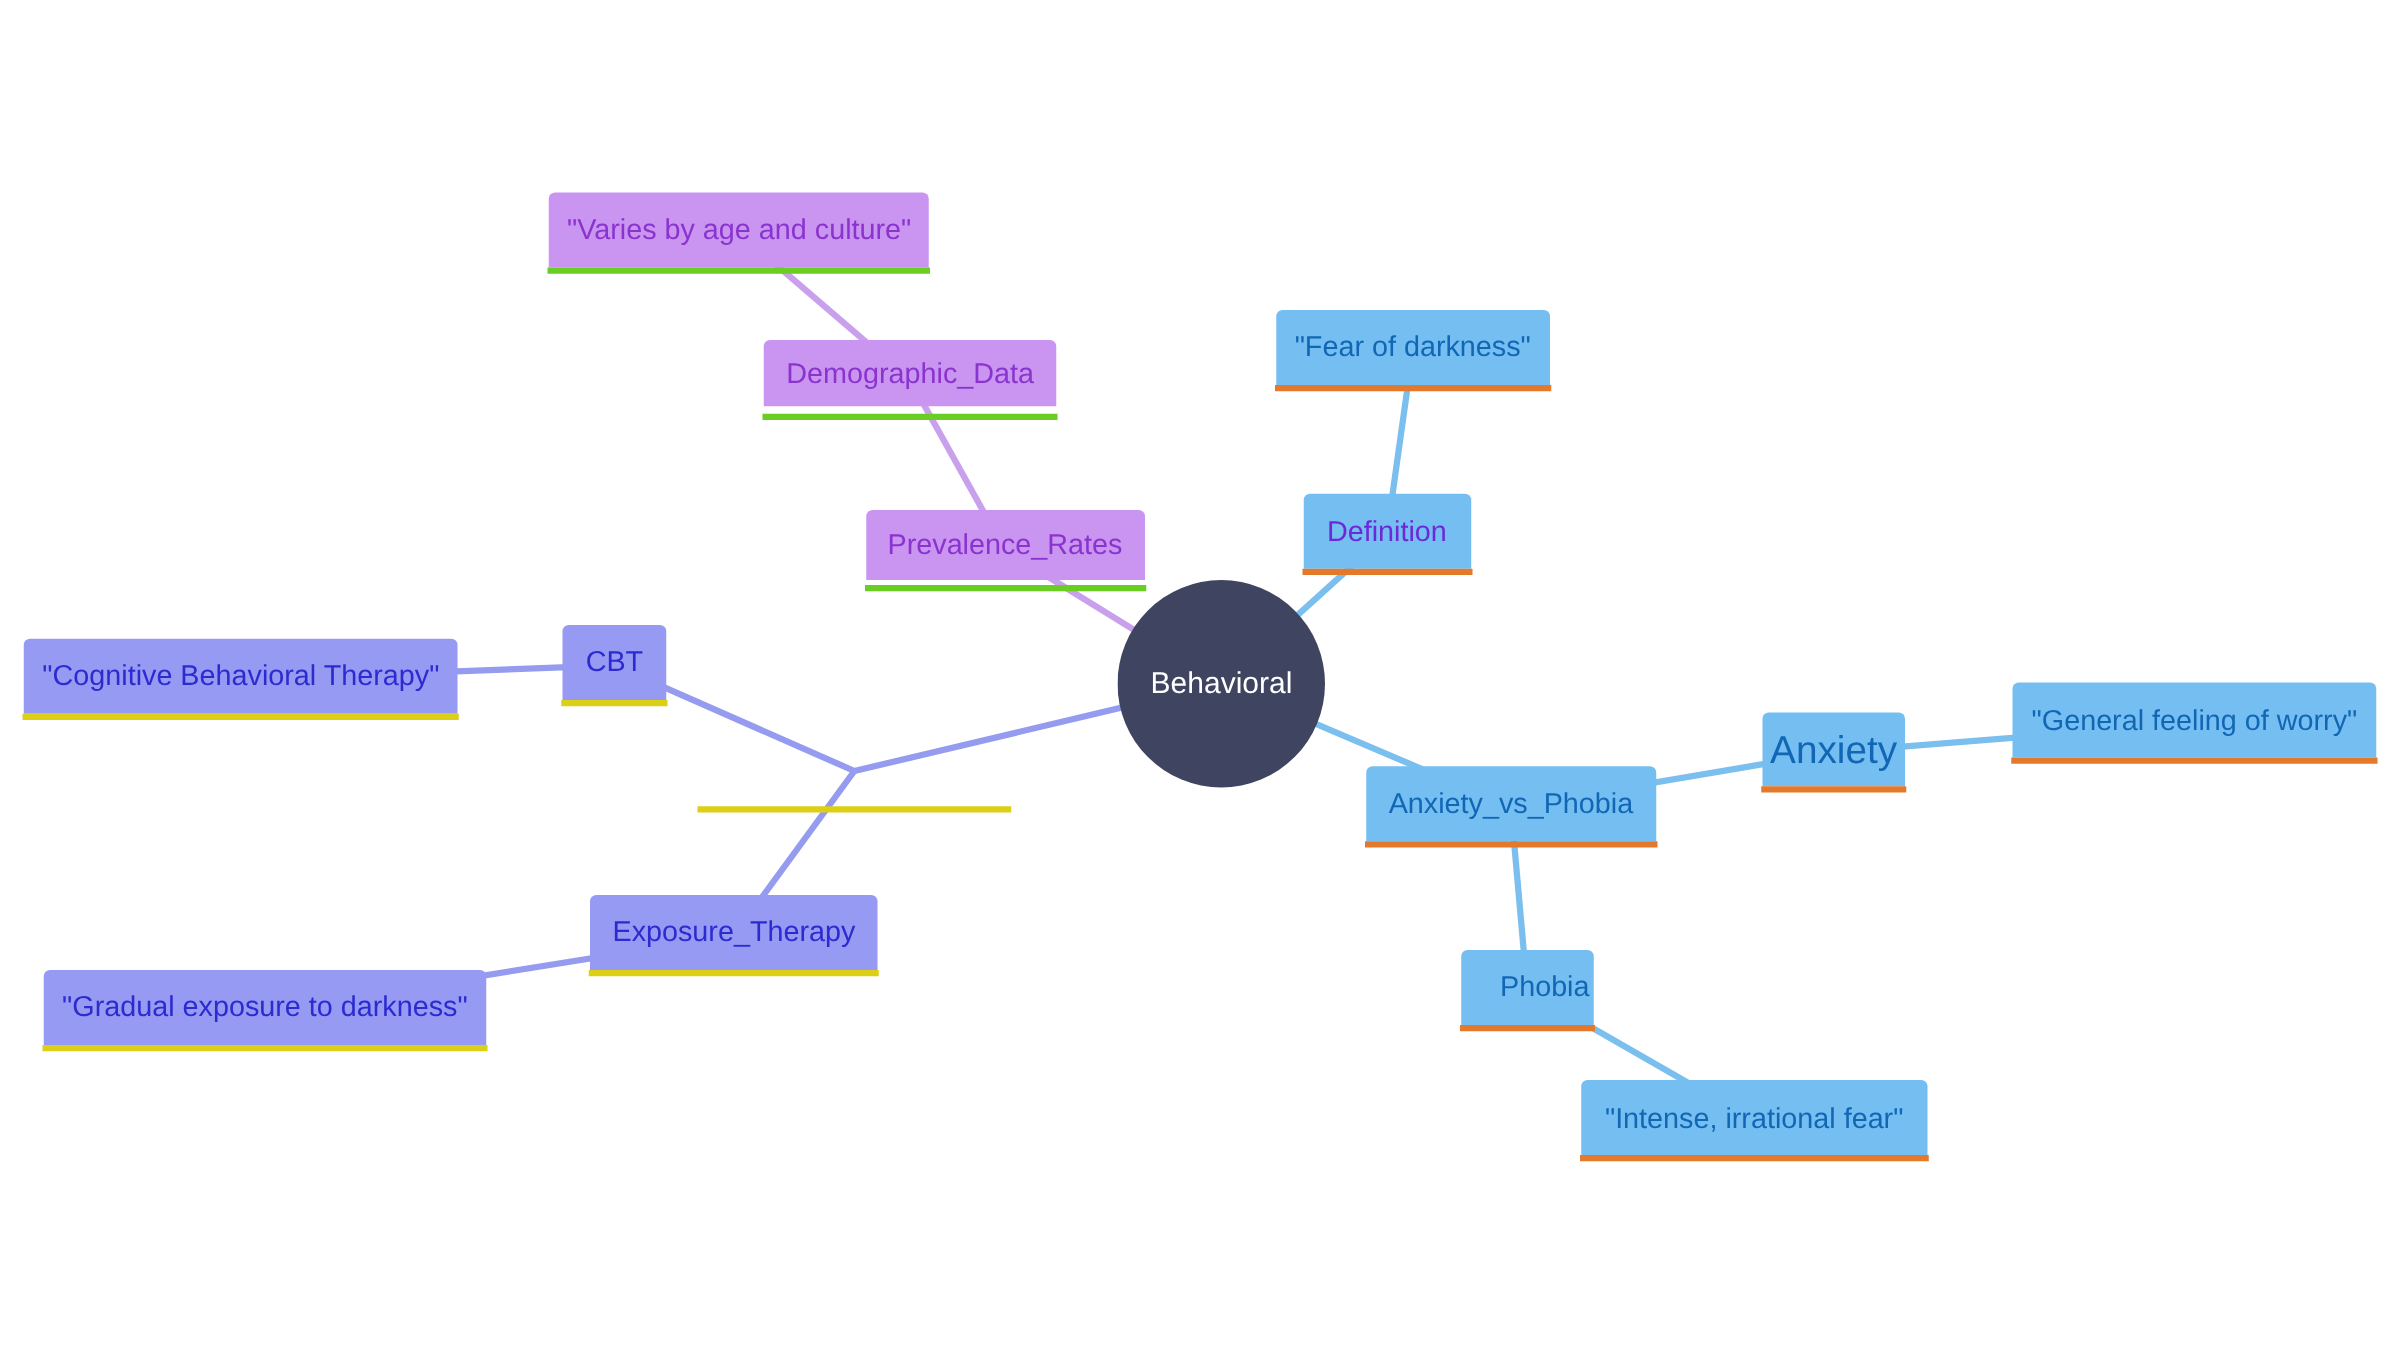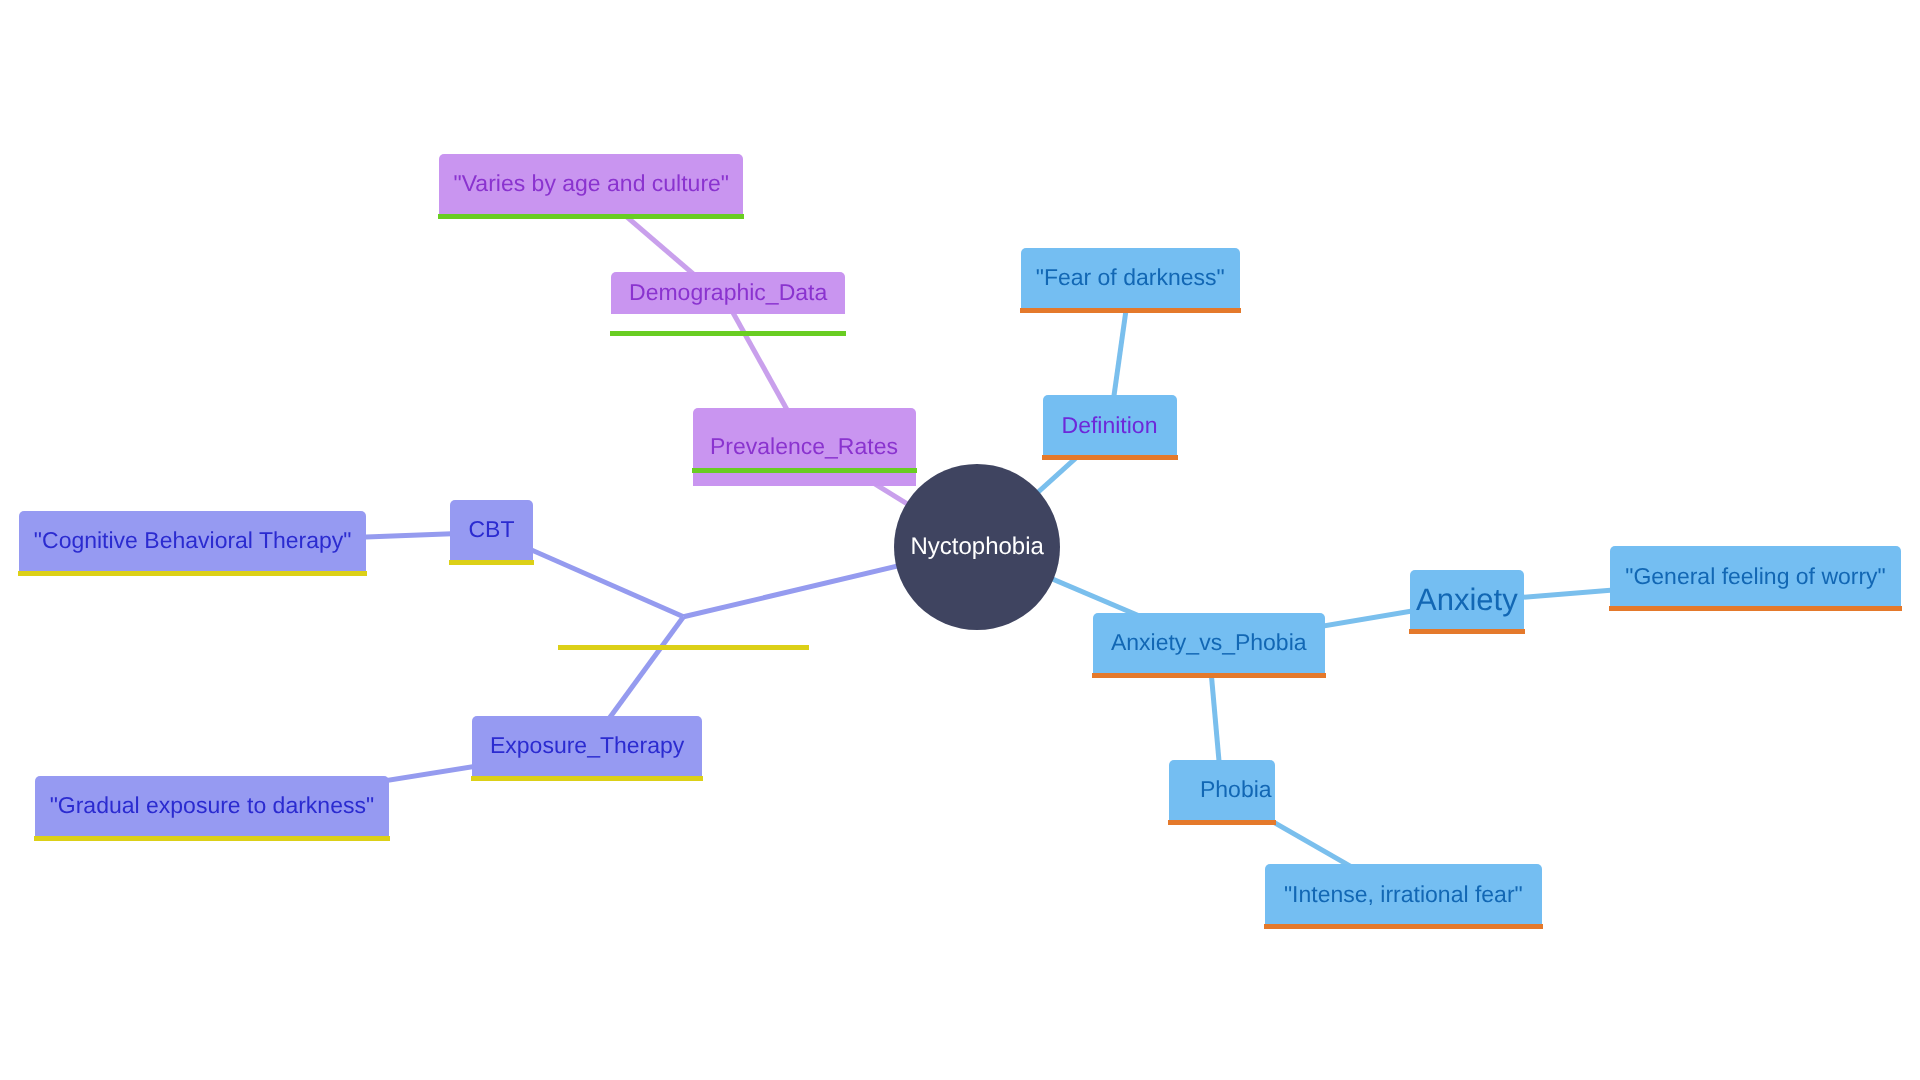--- a/index.html
+++ b/index.html
@@ -49,24 +49,24 @@
   <div class="accent" style="left: 470.9px; top: 775.7px; width: 232.5px; height: 5px; background: rgb(220, 208, 23);"></div>
   <div class="accent" style="left: 33.8px; top: 835.9px; width: 356.2px; height: 5px; background: rgb(220, 208, 23);"></div>
   <div class="accent" style="left: 1091.5px; top: 672.7px; width: 234.5px; height: 5px; background: rgb(228, 121, 43);"></div>
   <div class="accent" style="left: 1408.7px; top: 628.7px; width: 116.4px; height: 5px; background: rgb(228, 121, 43);"></div>
   <div class="accent" style="left: 1608.7px; top: 605.9px; width: 293.7px; height: 5px; background: rgb(228, 121, 43);"></div>
   <div class="accent" style="left: 1167.8px; top: 819.7px; width: 108px; height: 5px; background: rgb(228, 121, 43);"></div>
   <div class="accent" style="left: 1263.8px; top: 924px; width: 279.1px; height: 5px; background: rgb(228, 121, 43);"></div>
   <div class="node" style="left: 439.4px; top: 153.7px; width: 303.8px; height: 60.2px; background: rgb(201, 149, 240);">
       <span class="lbl" style="color: rgb(138, 51, 207); font-size: 23px;">"Varies by age and culture"</span>
     </div>
-  <div class="node" style="left: 610.8px; top: 271.8px; width: 234.7px; height: 42px; background: rgb(201, 149, 240);">
+  <div class="node" style="left: 610.8px; top: 271.8px; width: 234.7px; height: 53px; background: rgb(201, 149, 240);">
       <span class="lbl" style="color: rgb(138, 51, 207); font-size: 23px;">Demographic_Data</span>
     </div>
-  <div class="node" style="left: 692.5px; top: 407.8px; width: 223px; height: 78px; background: rgb(201, 149, 240);">
+  <div class="node" style="left: 692.5px; top: 407.8px; width: 223px; height: 56px; background: rgb(201, 149, 240);">
       <span class="lbl" style="color: rgb(138, 51, 207); font-size: 23px;">Prevalence_Rates</span>
     </div>
   <div class="node" style="left: 1020.7px; top: 247.9px; width: 219px; height: 59.9px; background: rgb(116, 190, 242);">
       <span class="lbl" style="color: rgb(18, 103, 180); font-size: 23px;">"Fear of darkness"</span>
     </div>
   <div class="node" style="left: 1042.5px; top: 395.2px; width: 134px; height: 59.7px; background: rgb(116, 190, 242);">
       <span class="lbl" style="color: #6d28d9; font-size: 23px;">Definition</span>
     </div>
   <div class="node" style="left: 450px; top: 499.9px; width: 83px; height: 59.9px; background: rgb(150, 154, 242);">
       <span class="lbl" style="color: rgb(43, 43, 208); font-size: 23px;">CBT</span>
@@ -89,15 +89,15 @@
   <div class="node" style="left: 1609.7px; top: 546.2px; width: 291.7px; height: 59.7px; background: rgb(116, 190, 242);">
       <span class="lbl" style="color: rgb(18, 103, 180); font-size: 23px;">"General feeling of worry"</span>
     </div>
   <div class="node" style="left: 1168.8px; top: 760.1px; width: 106px; height: 59.6px; background: rgb(116, 190, 242);">
       <span class="lbl" style="color: rgb(18, 103, 180); font-size: 23px; margin-left: 28px;">Phobia</span>
     </div>
   <div class="node" style="left: 1264.8px; top: 864.2px; width: 277.1px; height: 59.8px; background: rgb(116, 190, 242);">
       <span class="lbl" style="color: rgb(18, 103, 180); font-size: 23px;">"Intense, irrational fear"</span>
     </div>
   <div class="center-node" style="left: 894.2px; top: 464.1px; width: 166px; height: 166px; background: rgb(63, 68, 96);">
-      <span class="lbl" style="color: rgb(255, 255, 255); font-size: 24px;">Nyctophobia</span>
+      <span class="lbl" style="color: rgb(255, 255, 255); font-size: 24px;">Behavioral</span>
     </div>
 </div>
 
 </body></html>

